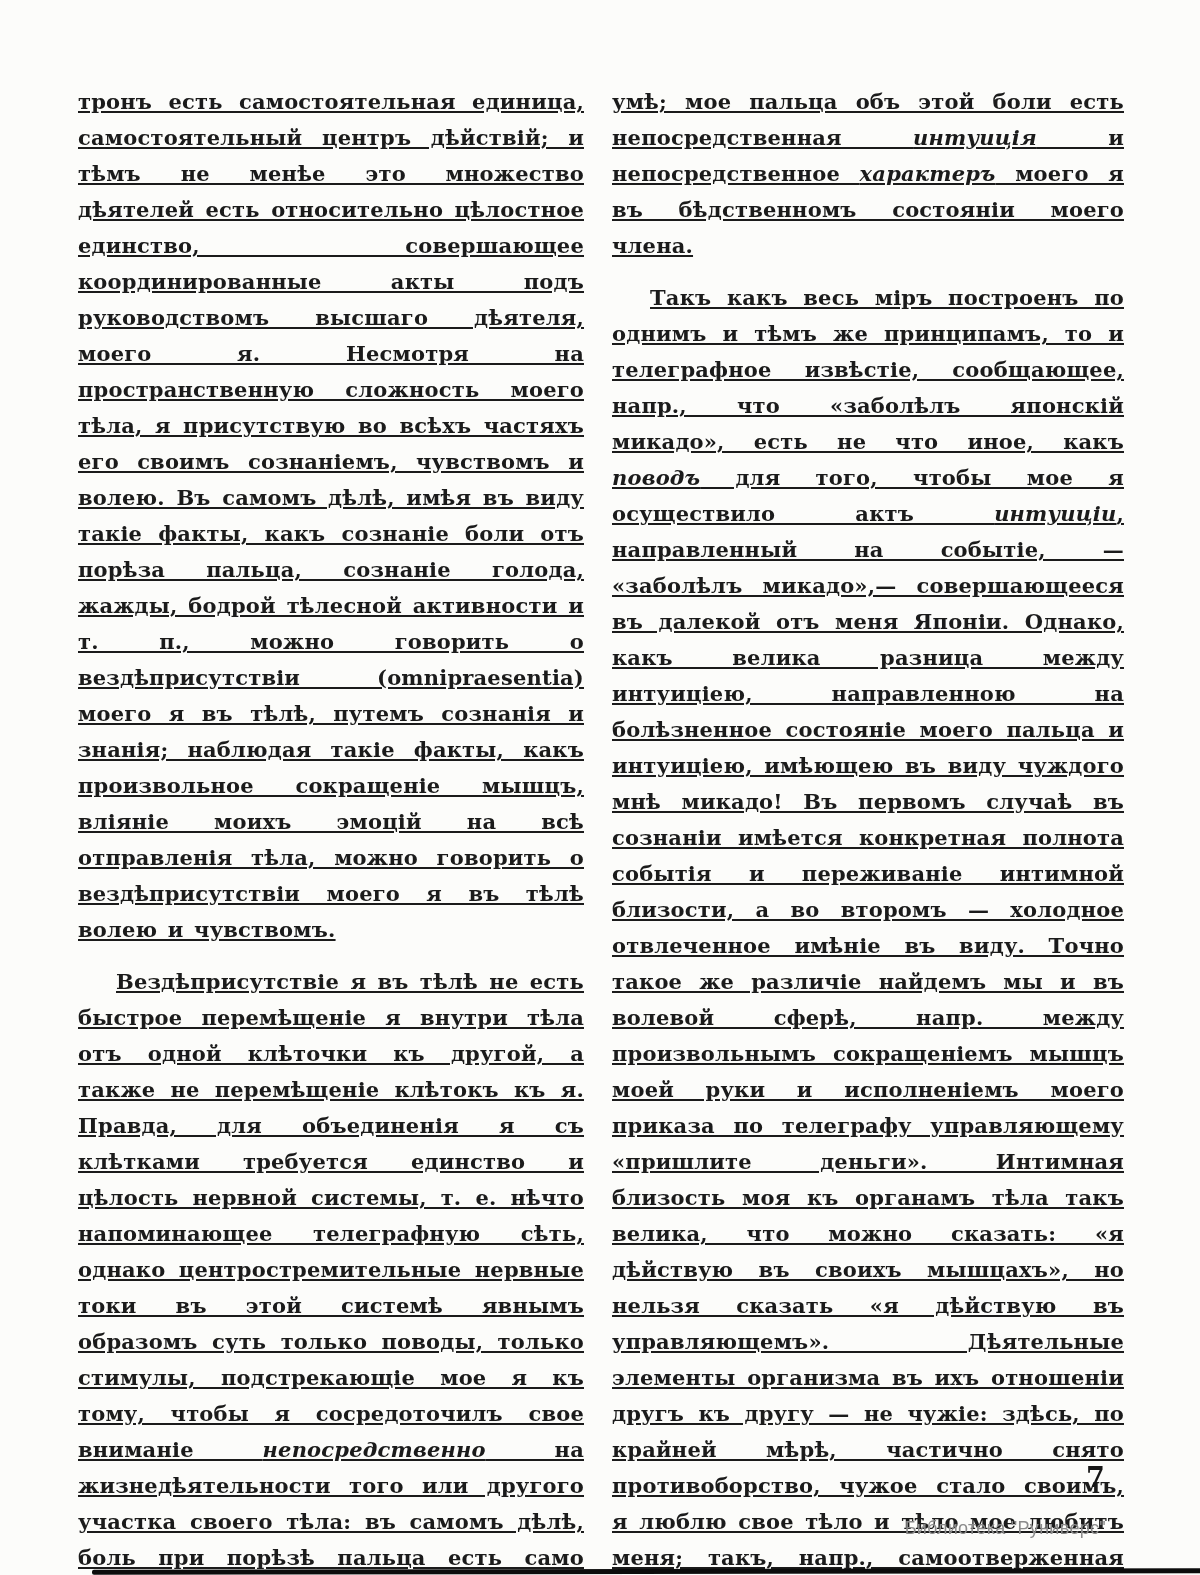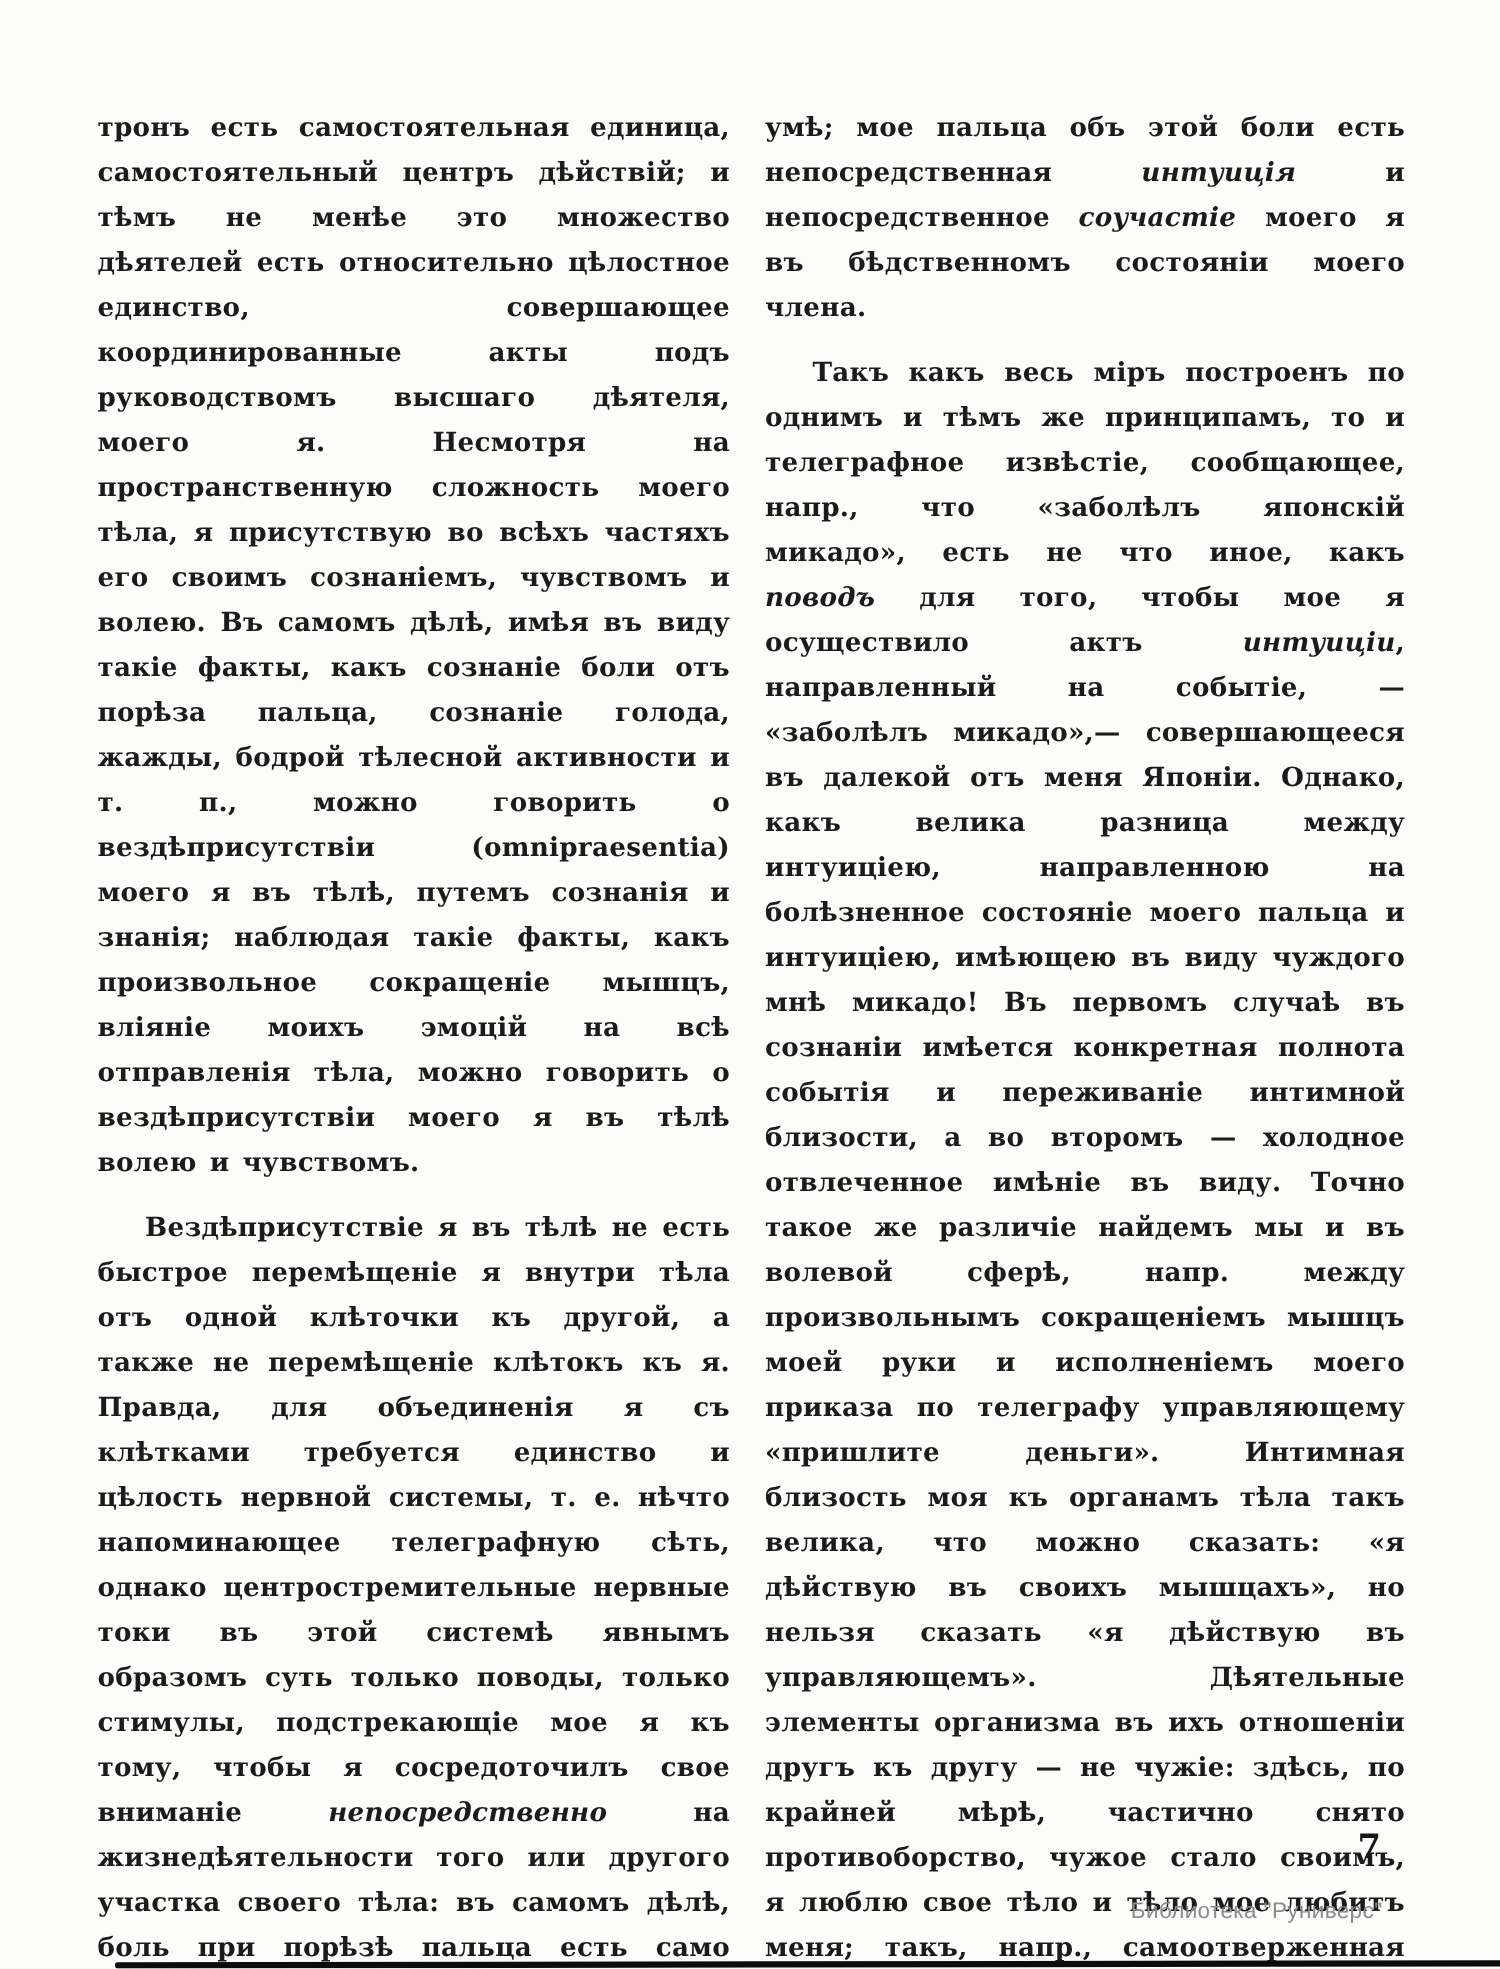--- a/index.html
+++ b/index.html
@@ -22,21 +22,21 @@
     top: 84px;
     font-size: 21px;
     font-weight: 700;
     line-height: 36px;
     letter-spacing: 0.2px;
     word-spacing: 3px;
     text-align: justify;
   }
   .col-left  { left: 78px;  width: 506px; }
   .col-right { left: 612px; width: 512px; }
-  .col p { margin: 0 0 16px 0; }
+  .col p { margin: 0 0 16px 0; text-decoration: underline; }
   .col p.indent { text-indent: 38px; }
   .em { font-style: italic; margin-top: 40px; }
   .page-number {
     position: absolute;
     left: 1086px;
     top: 1462px;
     font-size: 27px;
     font-weight: 700;
     color: #161616;
   }
@@ -64,21 +64,21 @@
 <body>
 
 <div class="page">
 
   <div class="col col-left">
       <p><span>тронъ есть самостоятельная единица, самостоятельный центръ дѣйствій; и тѣмъ не менѣе это множество дѣятелей есть относительно цѣлостное единство, совершающее координированные акты подъ руководствомъ высшаго дѣятеля, моего я. Несмотря на пространственную сложность моего тѣла, я присутствую во всѣхъ частяхъ его своимъ сознаніемъ, чувствомъ и волею. Въ самомъ дѣлѣ, имѣя въ виду такіе факты, какъ сознаніе боли отъ порѣза пальца, сознаніе голода, жажды, бодрой тѣлесной активности и т. п., можно говорить о вездѣприсутствіи (omnipraesentia) моего я въ тѣлѣ, путемъ сознанія и знанія; наблюдая такіе факты, какъ произвольное сокращеніе мышцъ, вліяніе моихъ эмоцій на всѣ отправленія тѣла, можно говорить о вездѣприсутствіи моего я въ тѣлѣ волею и чувствомъ.</span></p>
       <p class="indent"><span>Вездѣприсутствіе я въ тѣлѣ не есть быстрое перемѣщеніе я внутри тѣла отъ одной клѣточки къ другой, а также не перемѣщеніе клѣтокъ къ я. Правда, для объединенія я съ клѣтками требуется единство и цѣлость нервной системы, т. е. нѣчто напоминающее телеграфную сѣть, однако центростремительные нервные токи въ этой системѣ явнымъ образомъ суть только поводы, только стимулы, подстрекающіе мое я къ тому, чтобы я сосредоточилъ свое вниманіе </span><span class="em">непосредственно</span><span> на жизнедѣятельности того или другого участка своего тѣла: въ самомъ дѣлѣ, боль при порѣзѣ пальца есть само болѣзненное въ состояніе клѣтокъ пальца, а не символъ, не копирующее боль представленіе въ моемъ</span></p>
     </div>
 
   <div class="col col-right">
-      <p><span>умѣ; мое пальца объ этой боли есть непосредственная </span><span class="em">интуиція</span><span> и непосредственное </span><span class="em">соучастіе</span><span> моего я въ бѣдственномъ состояніи моего члена.</span></p>
+      <p><span>умѣ; мое пальца объ этой боли есть непосредственная </span><span class="em">интуиція</span><span> и непосредственное </span><span class="em">характеръ</span><span> моего я въ бѣдственномъ состояніи моего члена.</span></p>
       <p class="indent"><span>Такъ какъ весь міръ построенъ по однимъ и тѣмъ же принципамъ, то и телеграфное извѣстіе, сообщающее, напр., что «заболѣлъ японскій микадо», есть не что иное, какъ </span><span class="em">поводъ</span><span> для того, чтобы мое я осуществило актъ </span><span class="em">интуиціи</span><span>, направленный на событіе, — «заболѣлъ микадо»,— совершающееся въ далекой отъ меня Японіи. Однако, какъ велика разница между интуиціею, направленною на болѣзненное состояніе моего пальца и интуиціею, имѣющею въ виду чуждого мнѣ микадо! Въ первомъ случаѣ въ сознаніи имѣется конкретная полнота событія и переживаніе интимной близости, а во второмъ — холодное отвлеченное имѣніе въ виду. Точно такое же различіе найдемъ мы и въ волевой сферѣ, напр. между произвольнымъ сокращеніемъ мышцъ моей руки и исполненіемъ моего приказа по телеграфу управляющему «пришлите деньги». Интимная близость моя къ органамъ тѣла такъ велика, что можно сказать: «я дѣйствую въ своихъ мышцахъ», но нельзя сказать «я дѣйствую въ управляющемъ». Дѣятельные элементы организма въ ихъ отношеніи другъ къ другу — не чужіе: здѣсь, по крайней мѣрѣ, частично снято противоборство, чужое стало своимъ, я люблю свое тѣло и тѣло мое любитъ меня; такъ, напр., самоотверженная борьба фагоцитовъ противъ болѣзнотворныхъ началъ имѣетъ характеръ служенія цѣлому, а не заботы о себѣ.</span></p>
     </div>
 
   <div class="page-number">7</div>
 
   <div class="watermark">Библиотека "Руниверс"</div>
 
   <div class="scan-edge-bottom"></div>
 
 </div>

